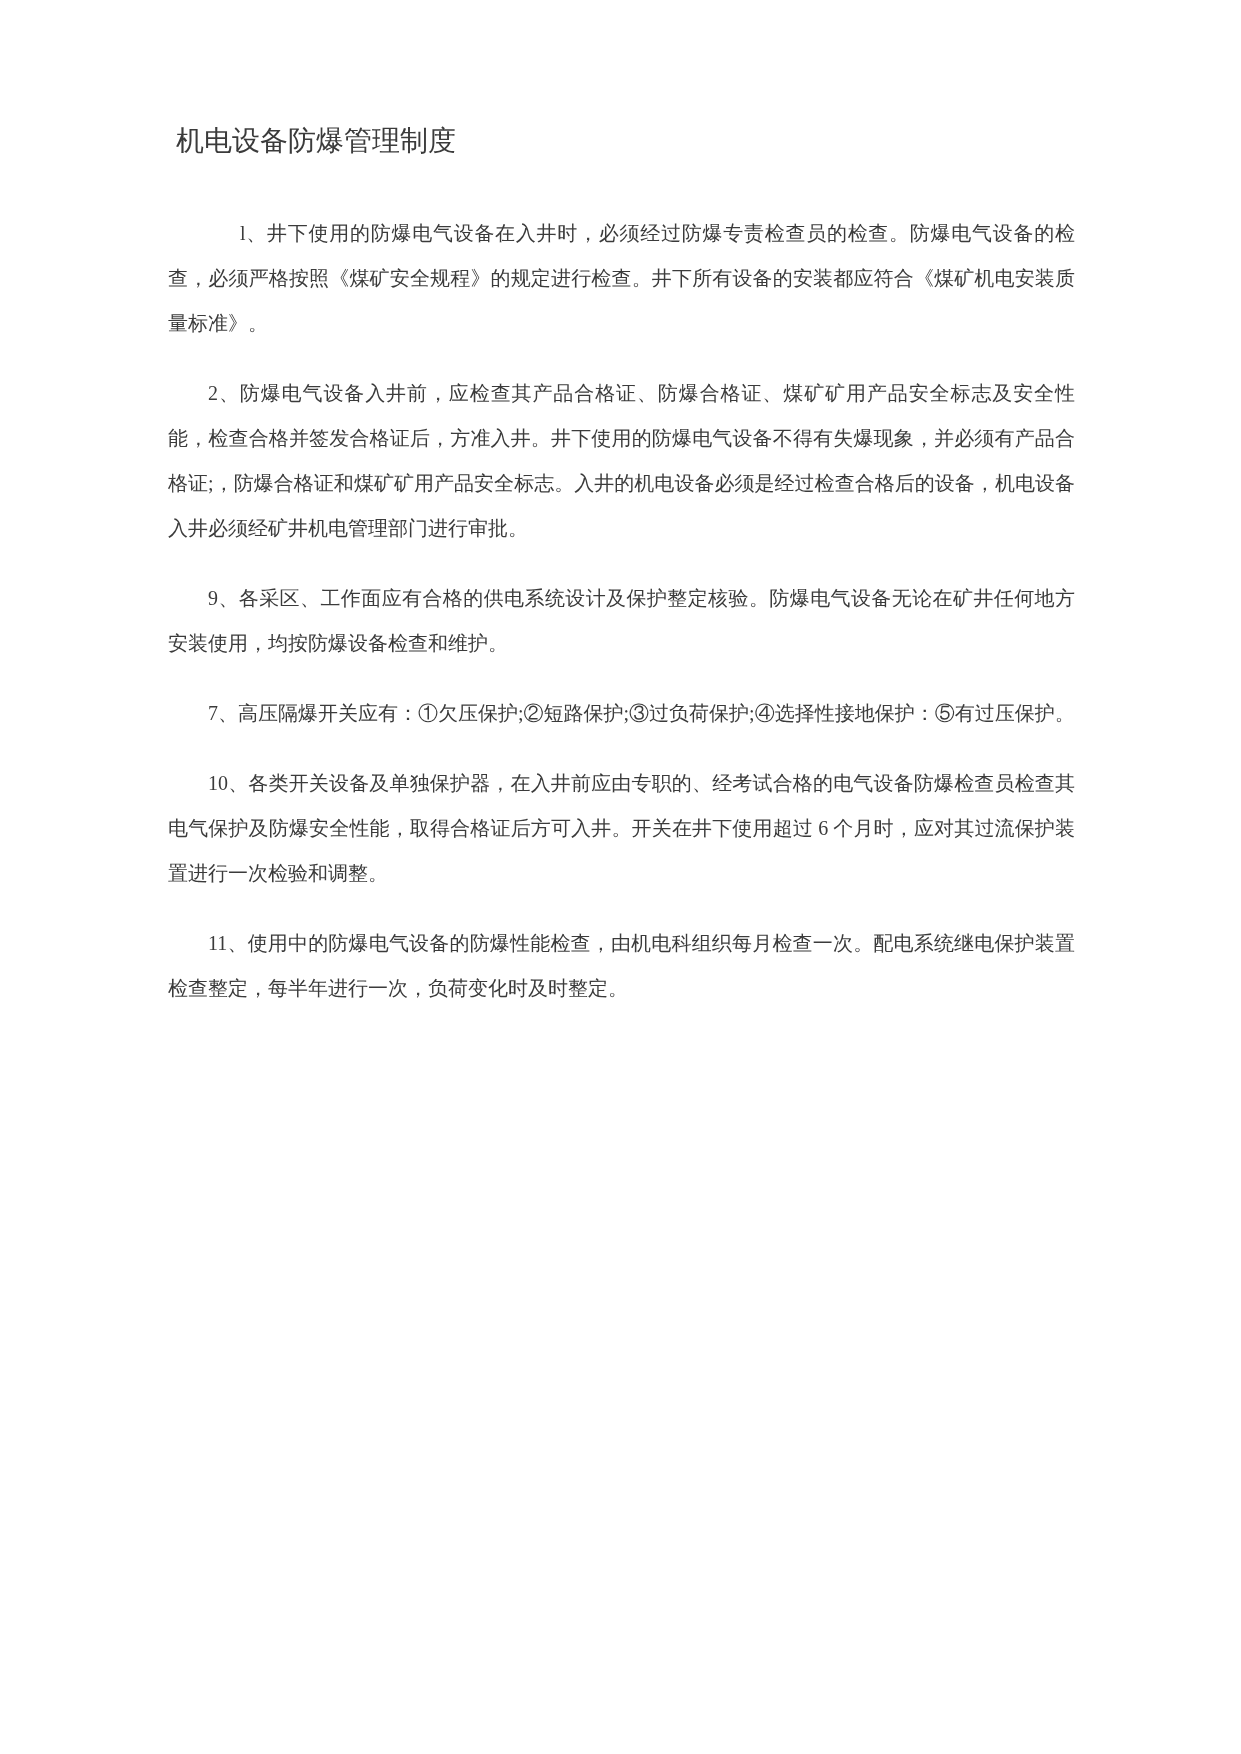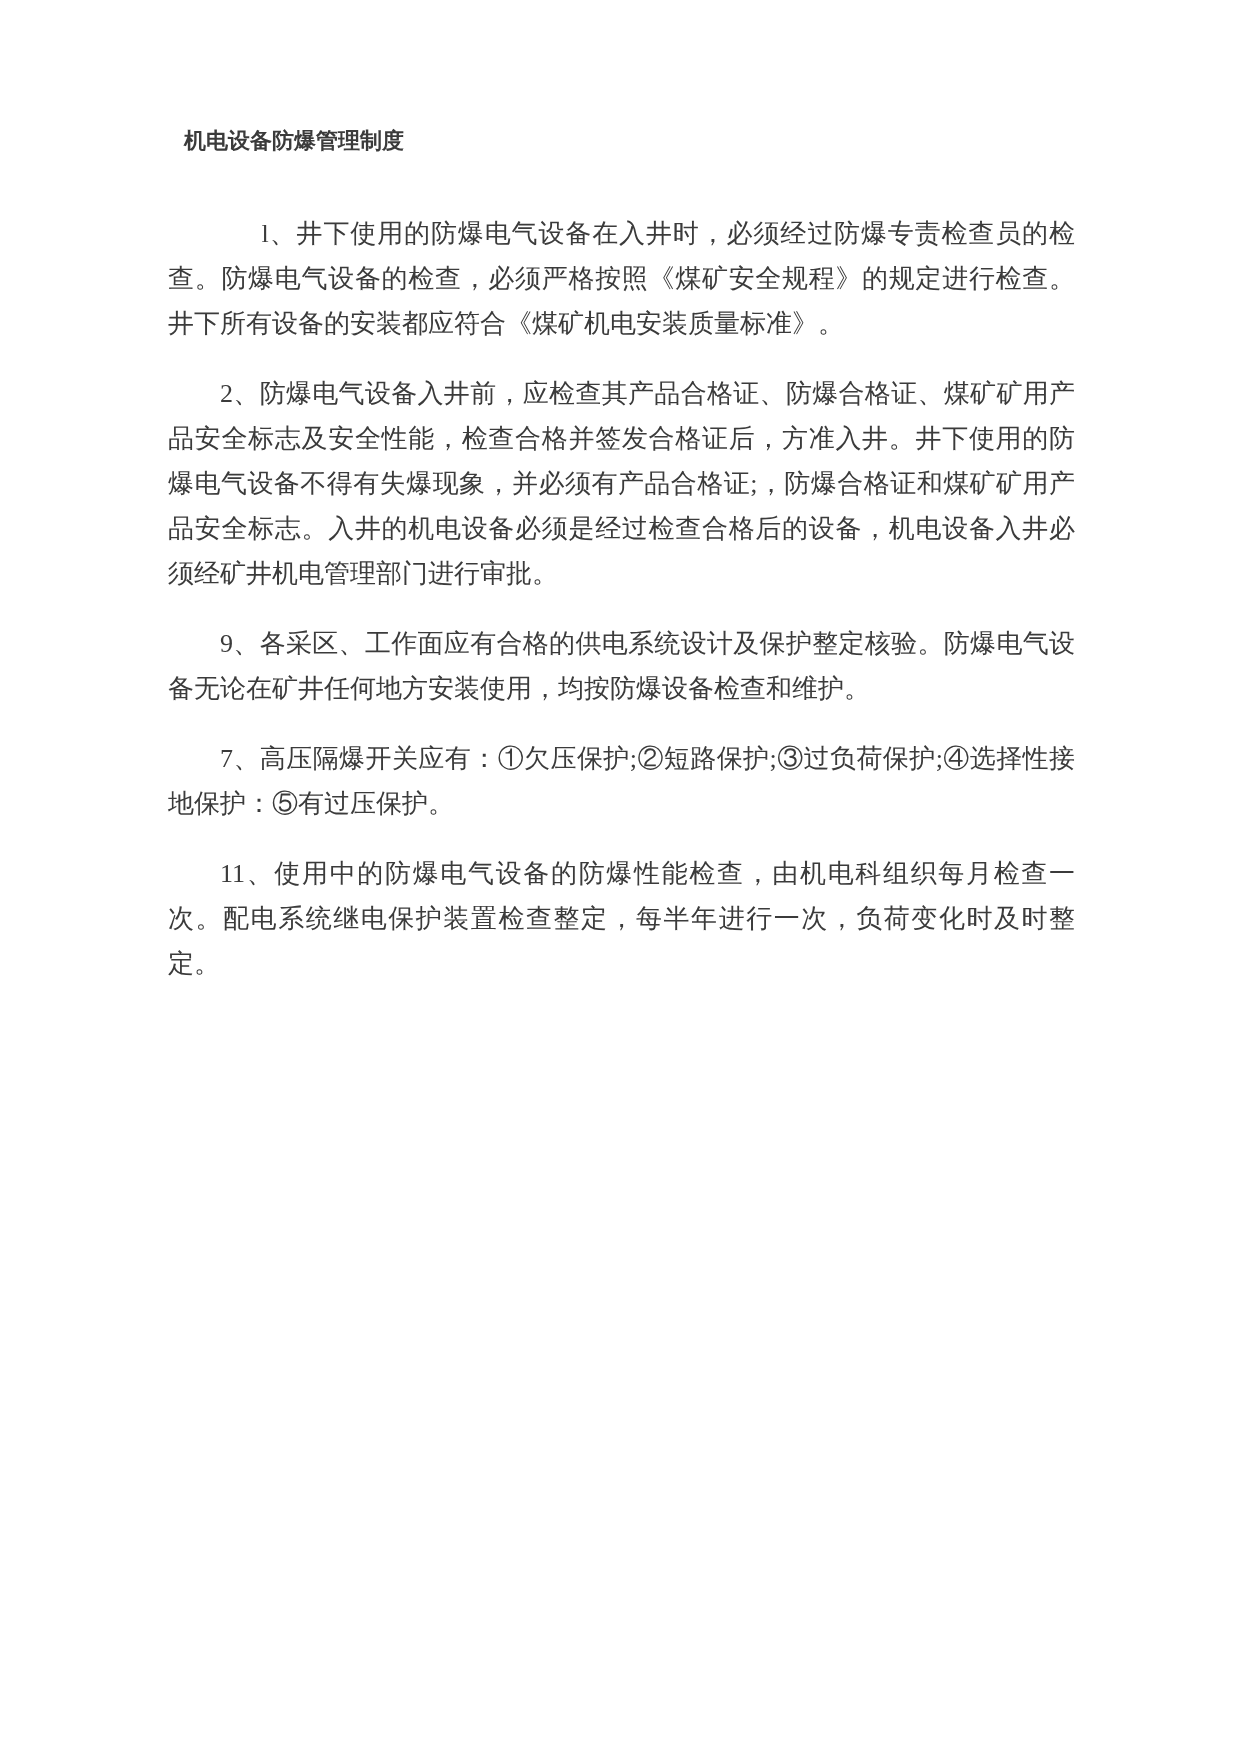--- a/index.html
+++ b/index.html
@@ -14,28 +14,28 @@
     background: #ffffff;
     box-sizing: border-box;
     font-family: "Liberation Serif", "DejaVu Serif", serif;
     color: #3b3b3b;
   }
   .content {
     box-sizing: border-box;
     padding: 118px 166px 60px 168px;
   }
   .doc-title {
-    font-size: 22px;
-    font-weight: bold;
+    font-size: 28px;
+    font-weight: normal;
     line-height: 45px;
-    margin: 0 0 48px 16px;
+    margin: 0 0 48px 8px;
     text-indent: 0;
   }
   .para {
-    font-size: 26px;
+    font-size: 20px;
     line-height: 45px;
     margin: 0 0 25px 0;
     text-indent: 2em;
     text-align: justify;
     text-justify: inter-ideograph;
     word-break: break-all;
   }
   .para.first-extra-indent {
     text-indent: 3.6em;
   }
@@ -54,17 +54,18 @@
 
 
 
 
     <p class="para">9、各采区、工作面应有合格的供电系统设计及保护整定核验。防爆电气设备无论在矿井任何地方安装使用，均按防爆设备检查和维护。</p>
 
     <p class="para">7、高压隔爆开关应有：①欠压保护;②短路保护;③过负荷保护;④选择性接地保护：⑤有过压保护。</p>
 
 
 
+    <p class="para">10、各类开关设备及单独保护器，在入井前应由专职的、经考试合格的电气设备防爆检查员检查其电气保护及防爆安全性能，取得合格证后方可入井。开关在井下使用超过 6 个月时，应对其过流保护装置进行一次检验和调整。</p>
 
     <p class="para">11、使用中的防爆电气设备的防爆性能检查，由机电科组织每月检查一次。配电系统继电保护装置检查整定，每半年进行一次，负荷变化时及时整定。</p>
 
   </div>
 </div>
 
 </body></html>

